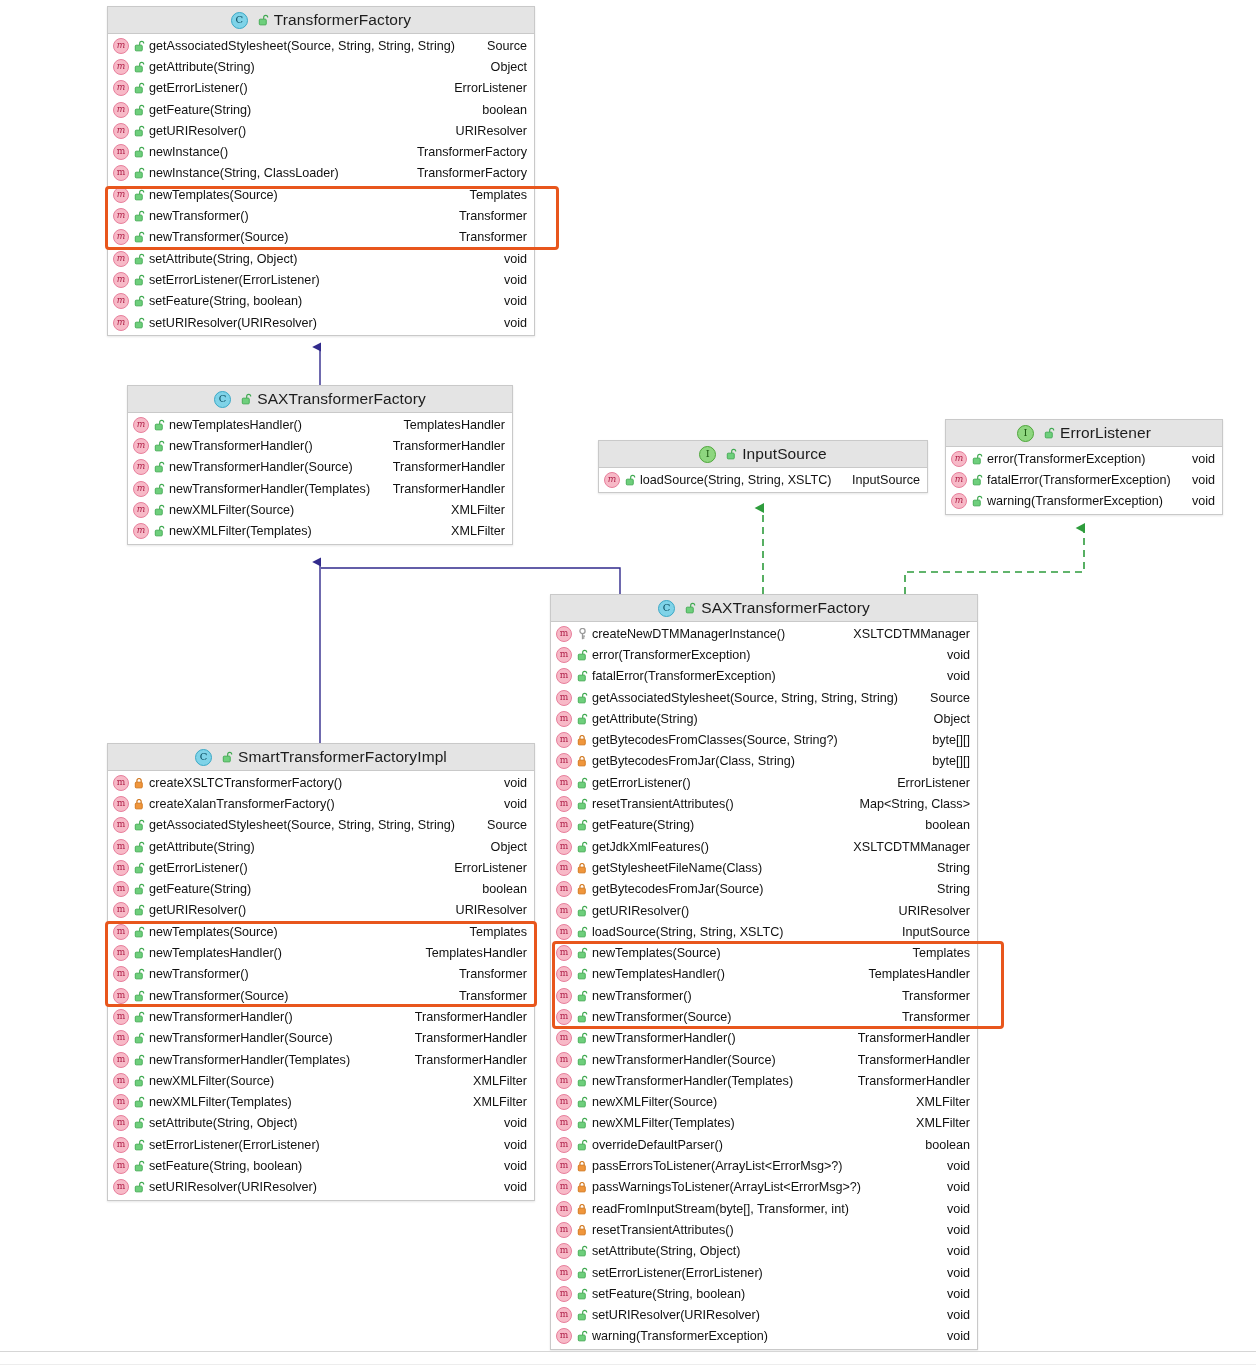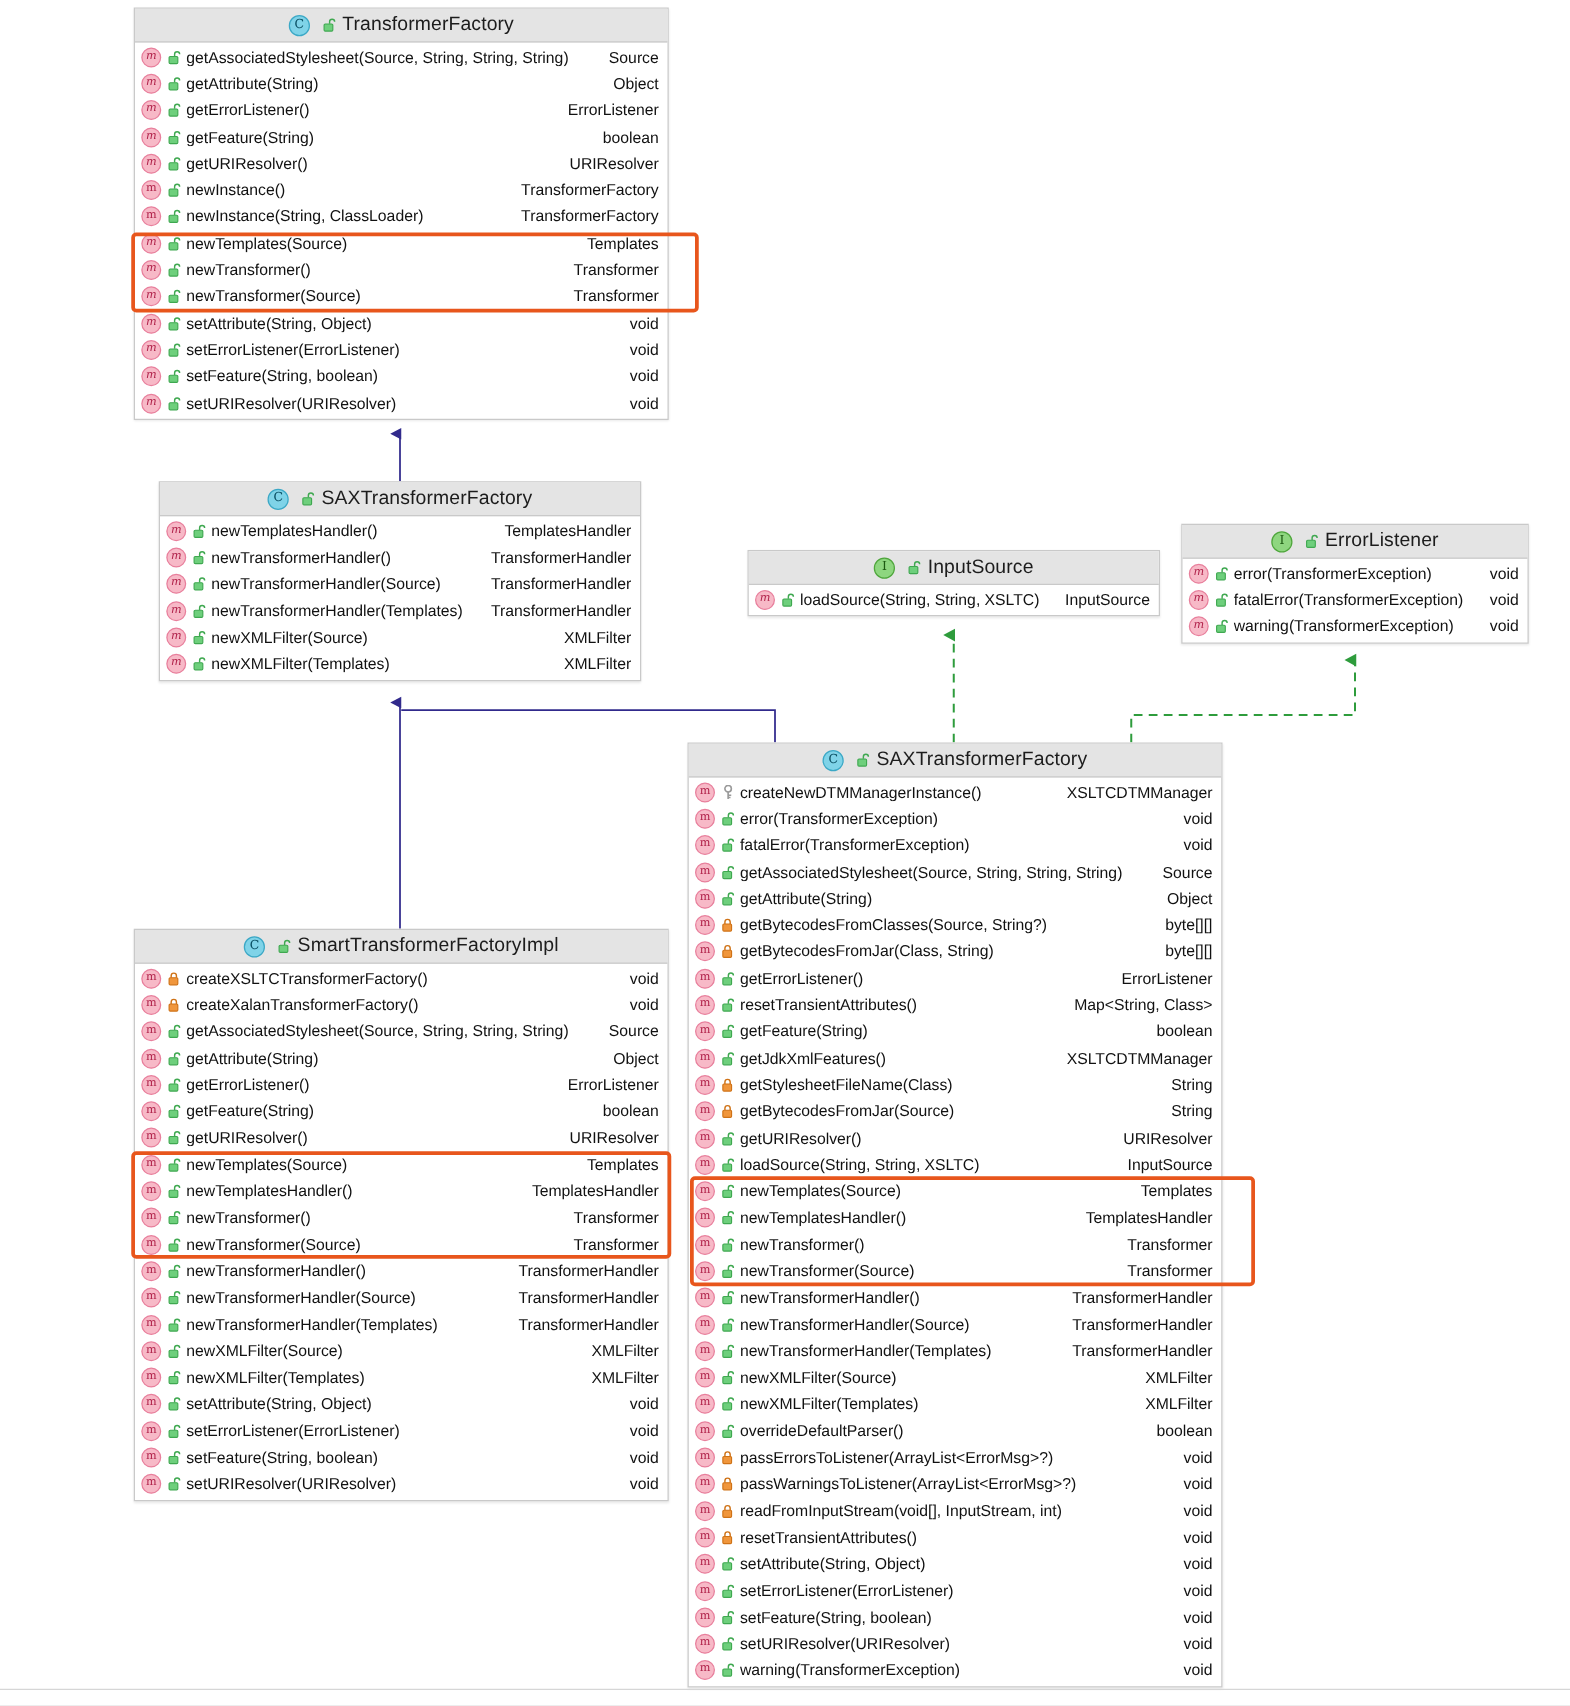--- a/index.html
+++ b/index.html
@@ -900,21 +900,21 @@
             </svg>
             <span class="m-sig">passWarningsToListener(ArrayList&lt;ErrorMsg&gt;?)</span>
             <span class="m-type">void</span>
           </div>
           <div class="uml-row">
             <span class="ic ic-method">m</span>
             <svg class="ic ic-lock" viewBox="0 0 12 12">
               <path d="M3.2,5.2 L3.2,3.4 a2.3,2.3 0 0 1 4.6,0 L7.8,5.2" fill="none" stroke="#cf7216" stroke-width="1.25"></path>
               <rect x="1.4" y="5.1" width="7.6" height="6.2" rx="1" fill="#f0963c" stroke="#cf7216" stroke-width="1"></rect>
             </svg>
-            <span class="m-sig">readFromInputStream(void[], InputStream, int)</span>
+            <span class="m-sig">readFromInputStream(byte[], Transformer, int)</span>
             <span class="m-type">void</span>
           </div>
           <div class="uml-row">
             <span class="ic ic-method">m</span>
             <svg class="ic ic-lock" viewBox="0 0 12 12">
               <path d="M3.2,5.2 L3.2,3.4 a2.3,2.3 0 0 1 4.6,0 L7.8,5.2" fill="none" stroke="#cf7216" stroke-width="1.25"></path>
               <rect x="1.4" y="5.1" width="7.6" height="6.2" rx="1" fill="#f0963c" stroke="#cf7216" stroke-width="1"></rect>
             </svg>
             <span class="m-sig">resetTransientAttributes()</span>
             <span class="m-type">void</span>

